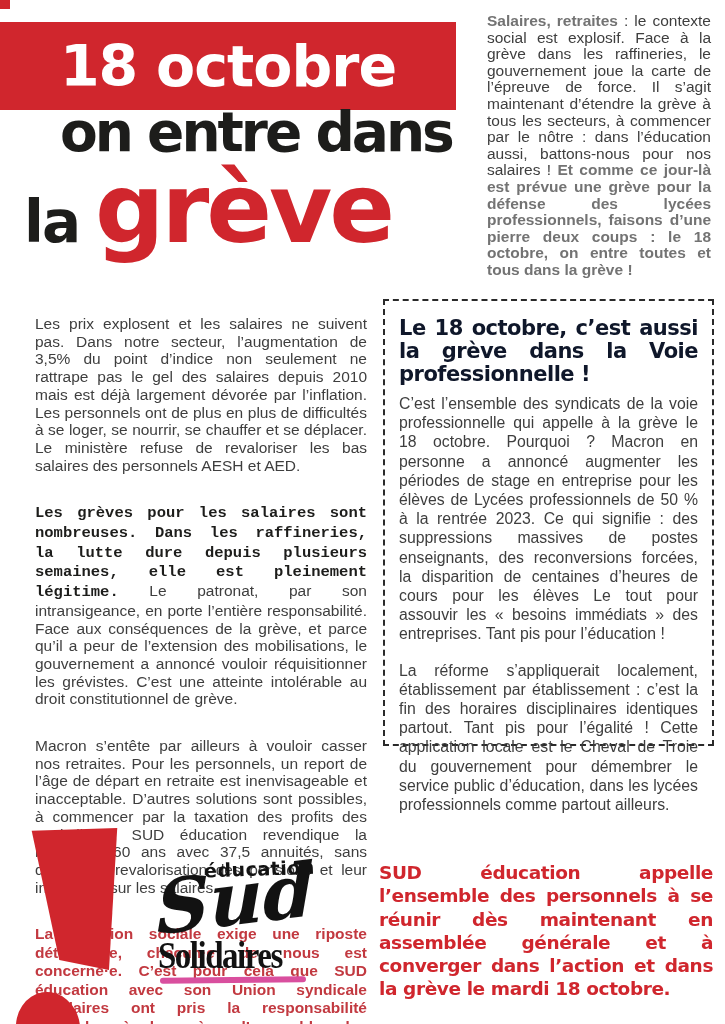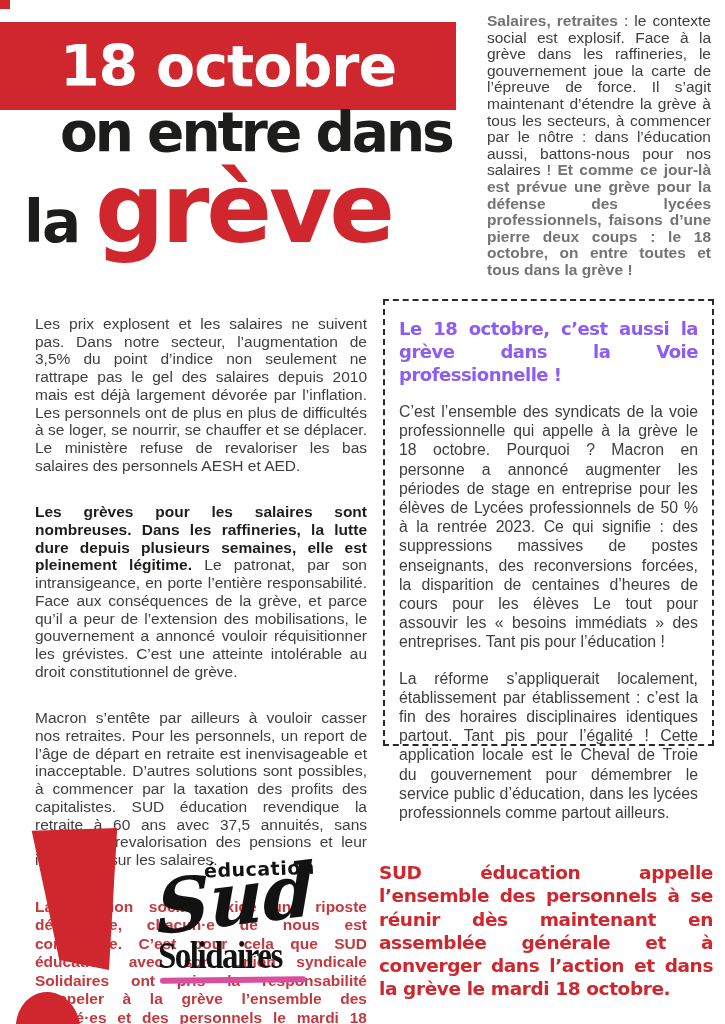--- a/index.html
+++ b/index.html
@@ -30,36 +30,36 @@
     font-family:"DejaVu Sans",sans-serif;font-weight:bold;color:var(--ink);
   }
   .headline3 .la{font-size:58px;letter-spacing:-2px;}
   .headline3 .greve{font-size:97px;color:var(--red);margin-left:16px;letter-spacing:-3px;line-height:0.95;}
   
   .leftcol{
     position:absolute;left:35px;top:286px;width:332px;
     font-size:15.5px;line-height:17.7px;text-align:justify;hyphens:auto;
   }
   .leftcol p{margin-bottom:13px;margin-top:29px;}
-  .leftcol b{color:var(--ink);}
+  .leftcol b{color:var(--ink);font-family:Liberation Mono, monospace;}
   .para-red{color:var(--red-soft);font-weight:bold;line-height:18.5px;}
   .righttop{
     position:absolute;left:487px;top:13px;width:224px;
     font-size:15.5px;line-height:16.6px;text-align:justify;hyphens:auto;
   }
   .righttop b{color:#737373;}
   
   .dashed-box{
     position:absolute;left:383px;top:299px;width:331px;height:447px;
     border:2px dashed #2a2a2a;padding:16px 14px;
     font-size:15.8px;line-height:19.2px;text-align:justify;hyphens:auto;
   }
   .dashed-box h2{
-    font-family:"DejaVu Sans",sans-serif;font-weight:bold;font-size:18px;line-height:23px;
-    color:#8b5cf6;text-align:justify;letter-spacing:-0.5px;margin-bottom:16px;
+    font-family:"DejaVu Sans",sans-serif;font-weight:bold;font-size:21px;line-height:23px;
+    color:#0f172a;text-align:justify;letter-spacing:-0.5px;margin-bottom:8px;
   }
   .dashed-box p{margin-bottom:17px;}
   
   .call-heading{
     position:absolute;left:379px;top:772px;width:345px;
     font-family:"DejaVu Sans",sans-serif;font-weight:bold;font-size:29px;line-height:37px;
     color:var(--red);letter-spacing:-1px;
   }
   .call-para{
     position:absolute;left:379px;top:861px;width:334px;

